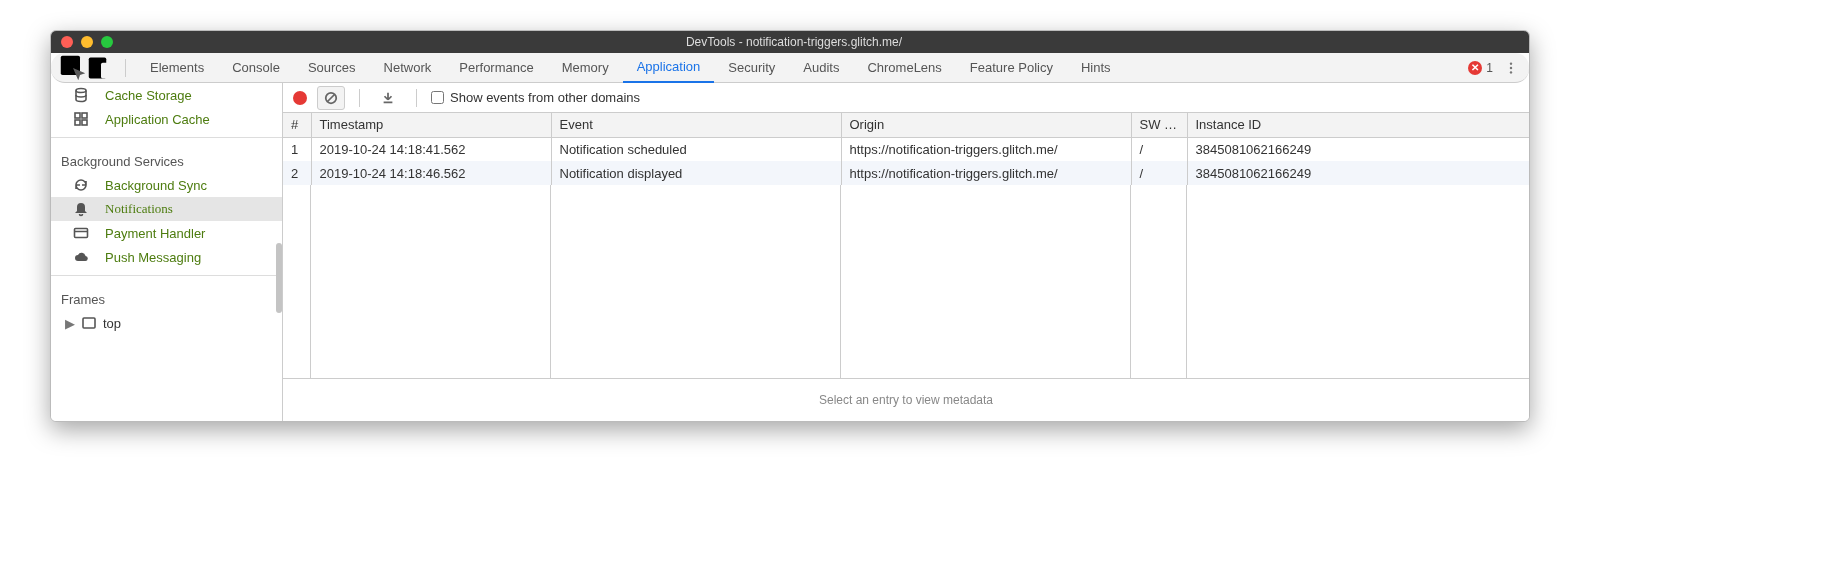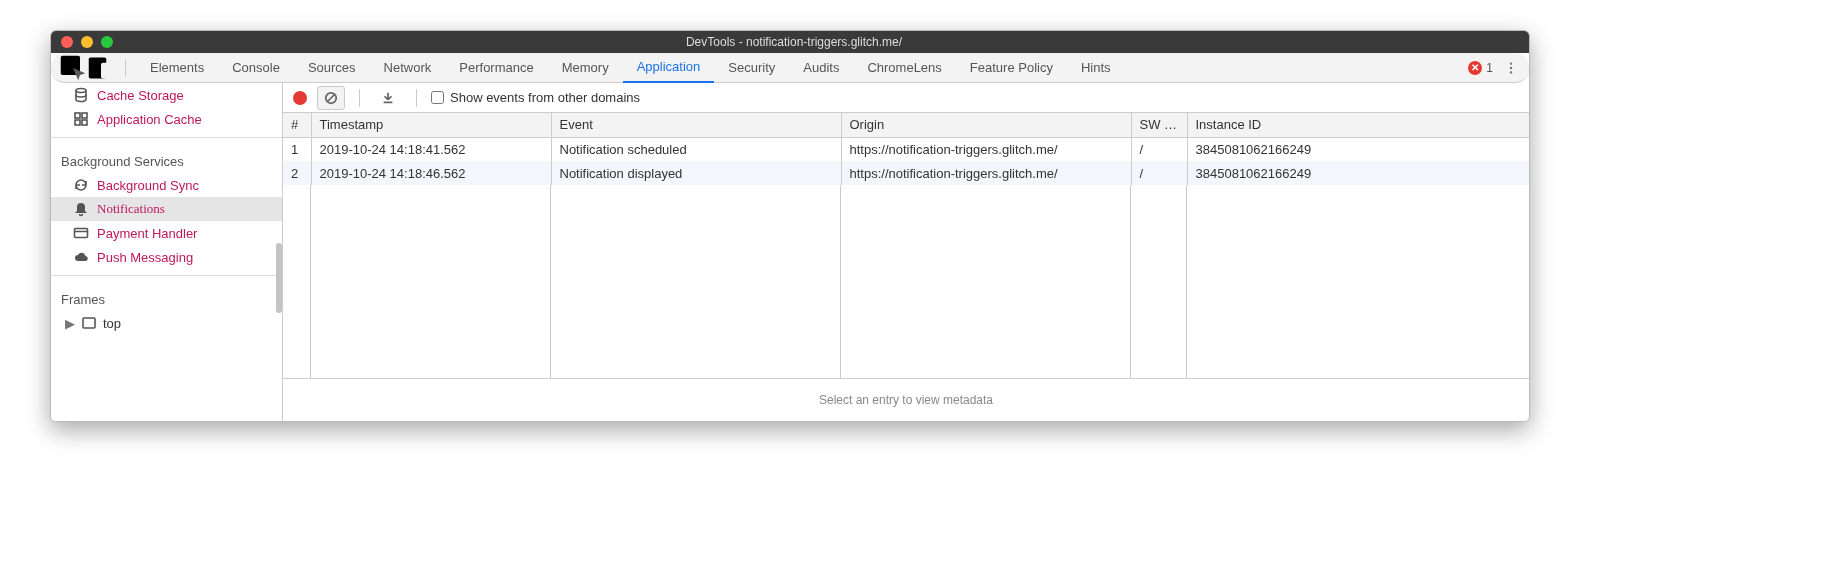--- a/index.html
+++ b/index.html
@@ -83,23 +83,23 @@
     overflow-y: auto;
     font-size: 13px;
     position: relative;
   }
   .sidebar::after{
     content:"";
     position:absolute; right:0; top:160px; width:6px; height:70px;
     background:#c4c4c4; border-radius:3px;
   }
   .side-item {
-    display:flex; align-items:center; gap:8px;
+    display:flex; align-items:center; gap:16px;
     padding: 4px 10px 4px 22px;
-    color:#be185d;
+    color:#4d7c0f;
   }
   .side-header {
     padding: 10px 10px 4px 10px;
     color:#555;
     font-size: 13px;
   }
   .side-item.selected { background:#e5e5e5;font-family:Liberation Serif, serif; }
   .side-divider { height:1px; background:#ddd; margin: 6px 0; }
   .side-tree { padding: 4px 10px 4px 14px; color:#333; display:flex;align-items:center;gap:6px;}
   .icon { width:16px; height:16px; display:inline-flex;align-items:center;justify-content:center; color:#555; }

